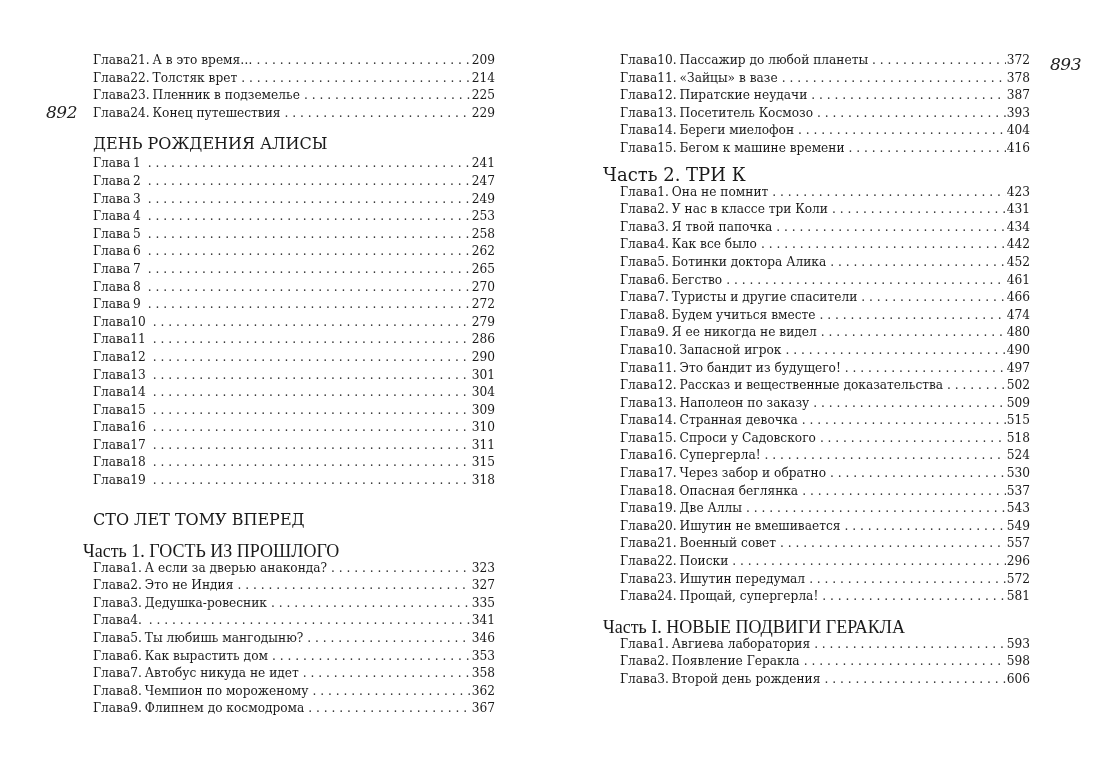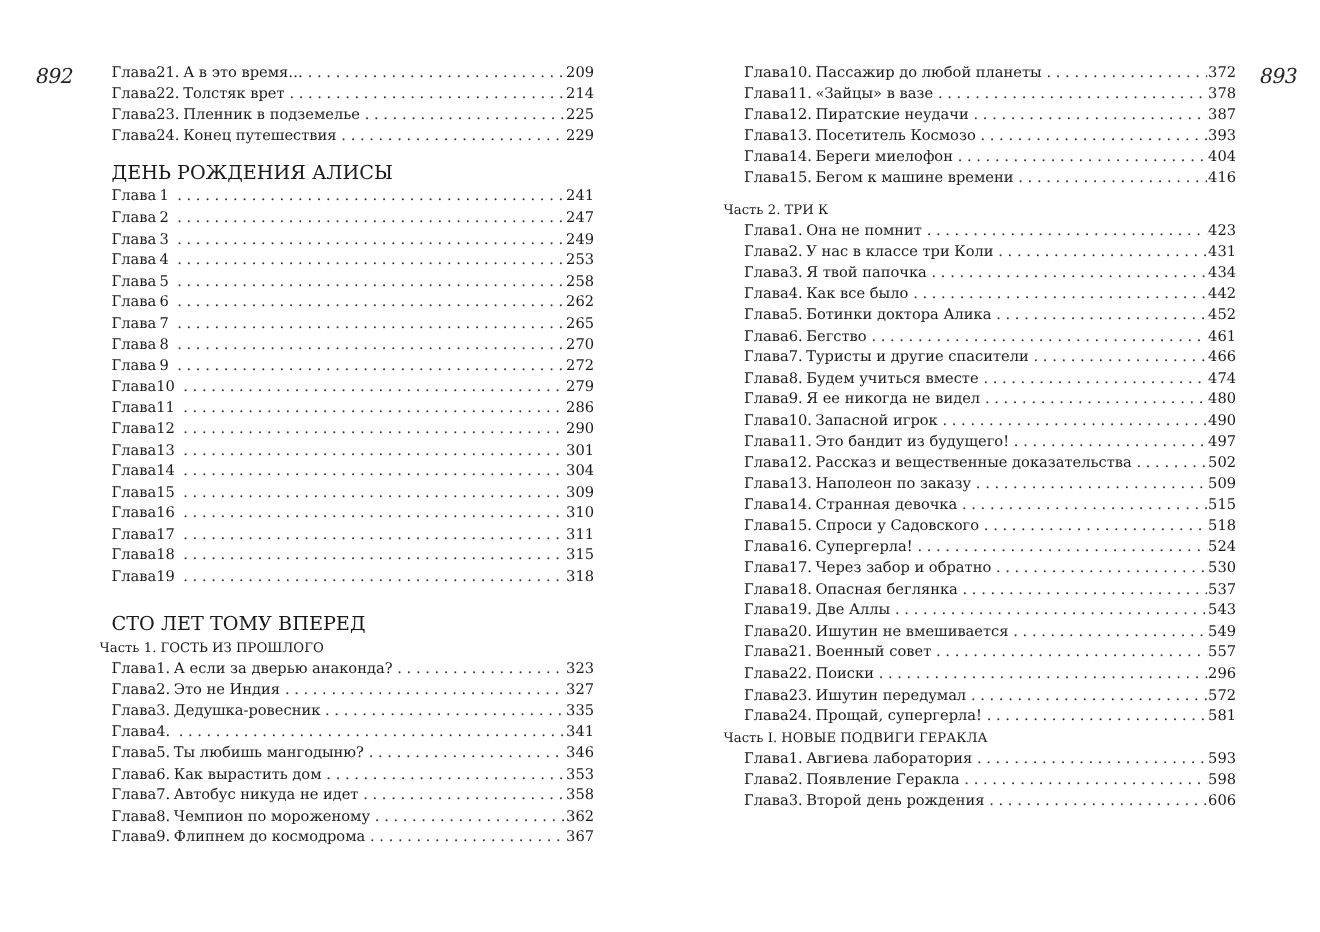--- a/index.html
+++ b/index.html
@@ -9,21 +9,21 @@
       color: #1a1a1a;
     }
     .page { position: absolute; top: 0; height: 777px; }
     .page-left { left: 0; width: 550px; }
     .page-right { left: 550px; width: 550px; }
     .folio {
       position: absolute; top: 54px;
       font-family: "DejaVu Serif", serif; font-style: italic;
       font-size: 17px; color: #222; letter-spacing: -0.5px;
     }
-    .page-left .folio { left: 30px; }
+    .page-left .folio { left: 46px; margin-top: 48px; }
     .page-right .folio { left: 500px; }
     .toc { position: absolute; }
     .page-left .toc { left: 93px; top: 52px; width: 402px; }
     .page-right .toc { left: 53px; top: 52px; width: 427px; }
     .row {
       display: flex; align-items: baseline;
       height: 17.6px; line-height: 17.6px;
       font-size: 12.2px; white-space: nowrap; overflow: hidden;
     }
     .row.indent { padding-left: 17px; }
@@ -37,24 +37,24 @@
     .row .dots::after {
       content: ". . . . . . . . . . . . . . . . . . . . . . . . . . . . . . . . . . . . . . . . . . . . . . . . . . . . . . . . . . . . . . . . . . . . . . . . . . . . . . . .";
       letter-spacing: 0px;
     }
     .row .pg { flex: 0 0 auto; }
     .heading {
       font-size: 16px; height: 20px; line-height: 20px;
       margin-top: 12px; margin-bottom: 1px; white-space: nowrap;
     }
     .part {
-      font-size: 11px; height: 18px; line-height: 18px;
+      font-size: 18px; height: 18px; line-height: 18px;
       margin-top: 4px; white-space: nowrap;
     }
-    .part.first { margin-top: 0; }
+    .part.first { margin-top: 12px; font-family: Liberation Serif, serif; }
   </style>
 </head>
 <body>
 
 <div class="page page-left">
   <div class="folio">892</div>
   <div class="toc">
     <div>
         <div class="row">
           <span class="lbl">Глава</span>

